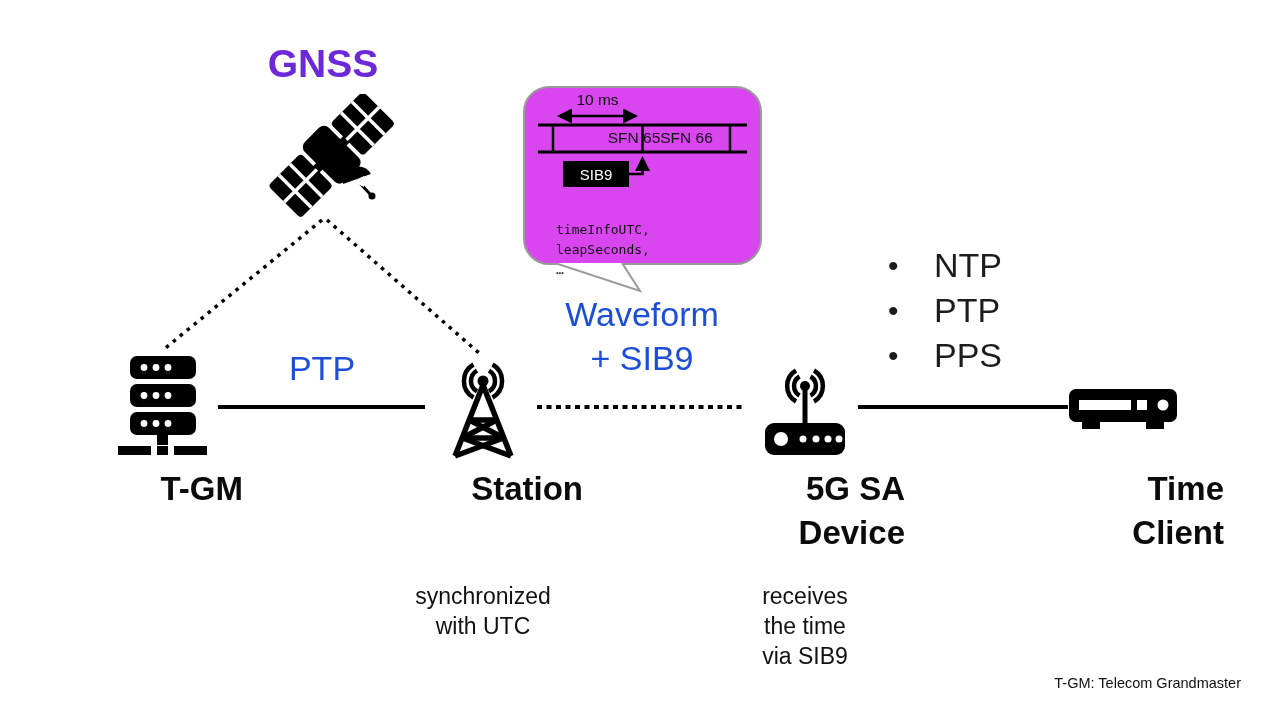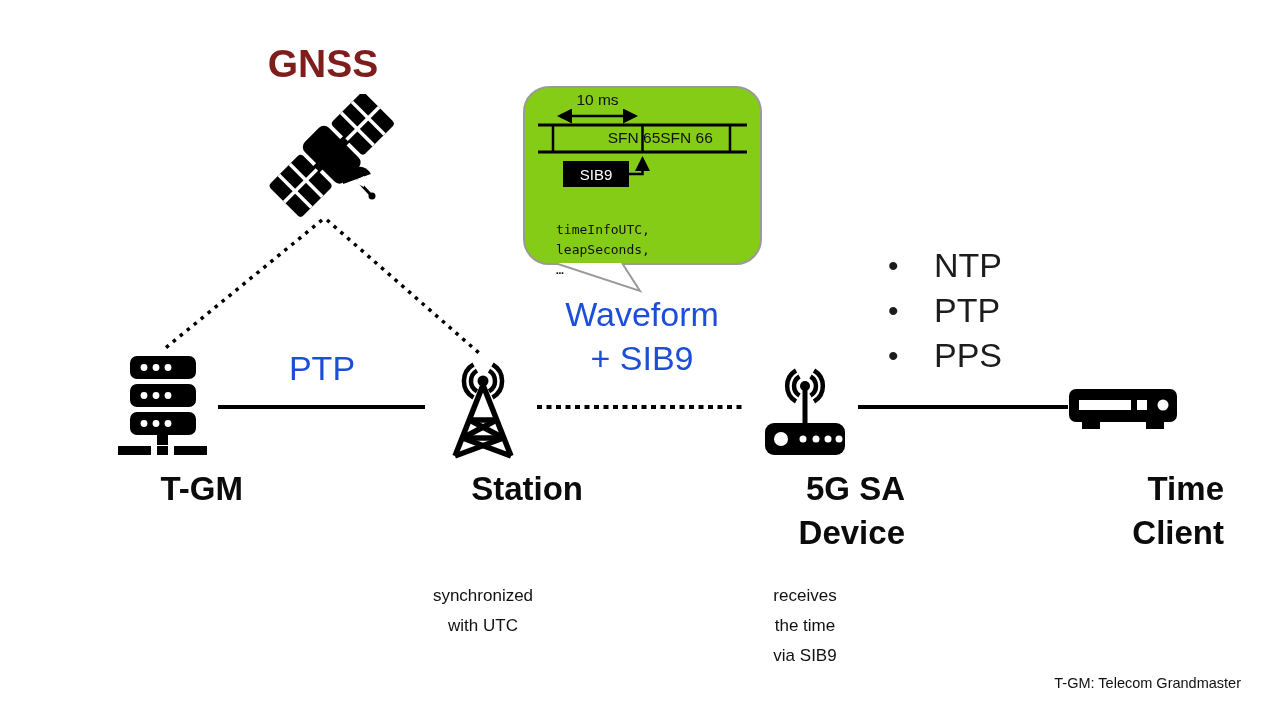--- a/index.html
+++ b/index.html
@@ -3,26 +3,26 @@
 <meta charset="utf-8">
 <style>
   html,body{margin:0;padding:0;background:#fff;}
   .canvas{
     position:relative;width:1280px;height:720px;background:#ffffff;
     font-family:"Liberation Sans",sans-serif;color:#000;overflow:hidden;
   }
   .abs{position:absolute;}
   .wires{position:absolute;left:0;top:0;width:1280px;height:720px;pointer-events:none;}
   .node-title{font-weight:bold;font-size:33px;line-height:44px;text-align:right;color:#0b0b0b;}
-  .gnss-title{font-weight:bold;font-size:39px;text-align:center;color:#7f1d1d;}
+  .gnss-title{font-weight:bold;font-size:39px;text-align:center;color:#6d28d9;}
   .link-label{font-size:34px;text-align:center;color:#1d4ed8;}
-  .note{font-size:17px;line-height:30px;text-align:center;color:#111;}
+  .note{font-size:23px;line-height:30px;text-align:center;color:#111;}
   .bubble{
     position:absolute;left:523px;top:86px;width:235px;height:175px;
-    border:2px solid #9a9a9a;border-radius:26px;background:#84cc16;
+    border:2px solid #9a9a9a;border-radius:26px;background:#d946ef;
   }
   .bubble-gfx{position:absolute;left:0;top:0;width:235px;height:175px;}
   .ms-label{position:absolute;left:33px;top:3px;width:79px;text-align:center;font-size:15.5px;color:#111;}
   .sfn{position:absolute;top:41px;height:20px;font-size:15.5px;text-align:center;color:#111;}
   .sfn1{left:28px;width:90px;margin-left:36px;}
   .sfn2{left:118px;width:87px;}
   .sib-box{
     position:absolute;left:38px;top:73px;width:66px;height:26px;background:#000;color:#fff;
     font-size:15px;display:flex;align-items:center;justify-content:center;
   }

